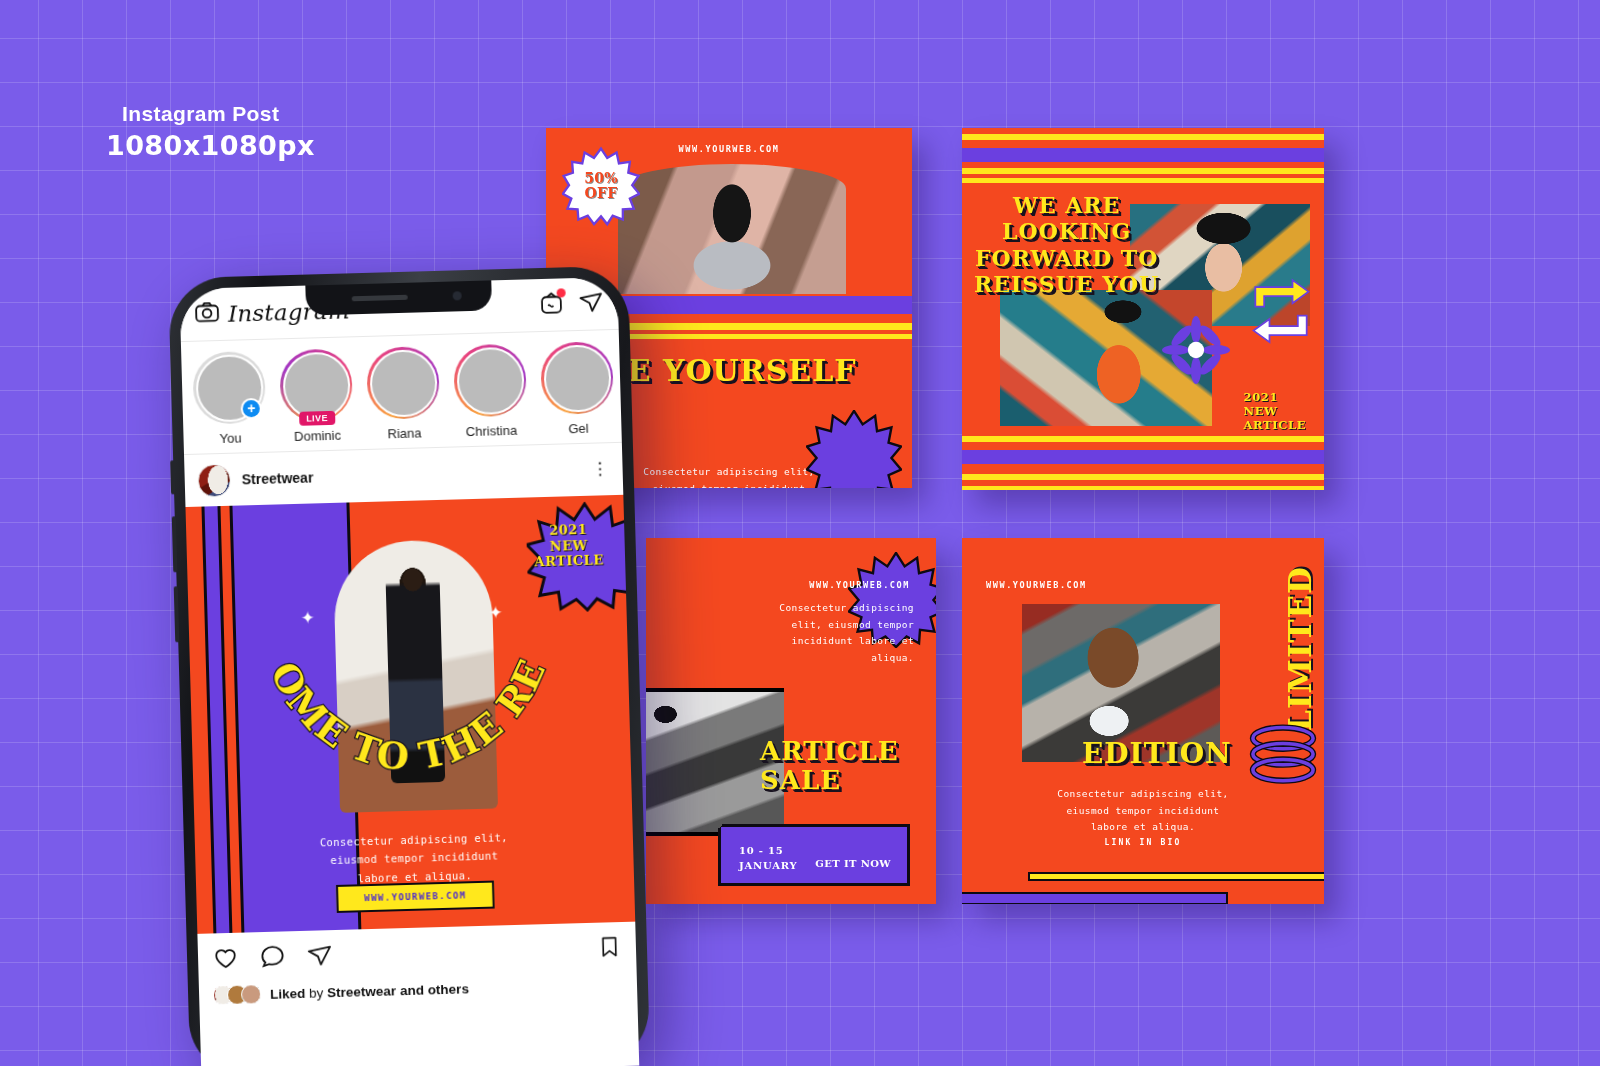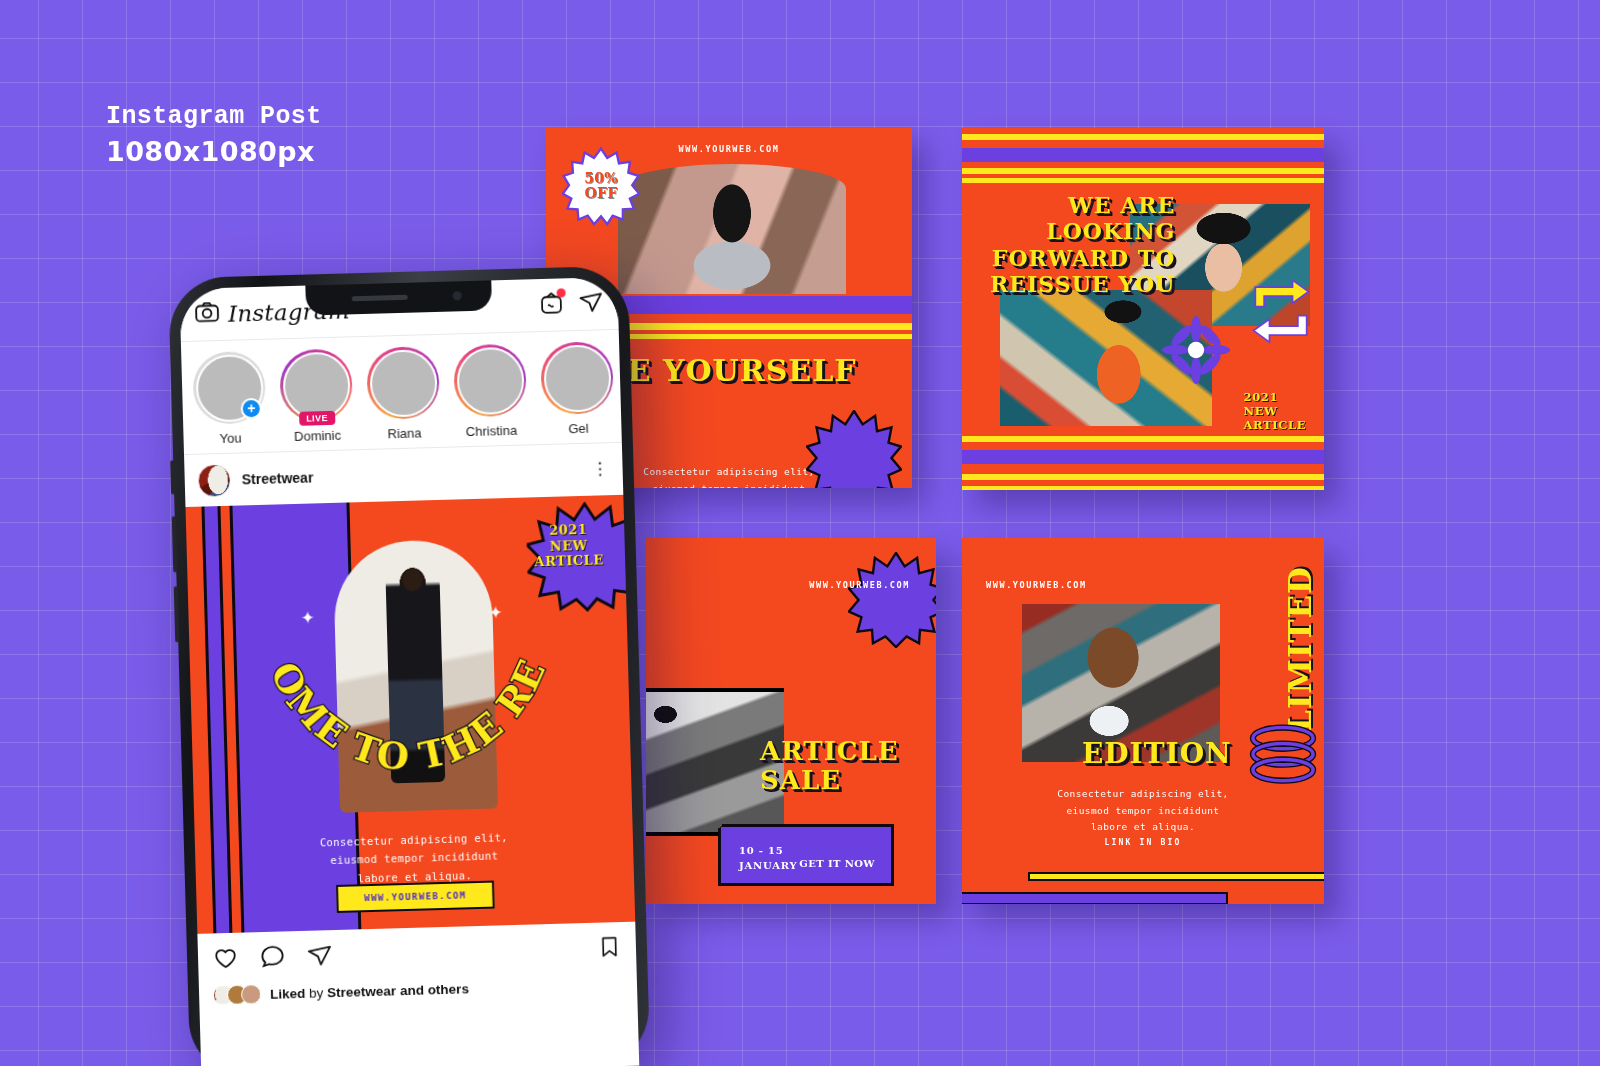--- a/index.html
+++ b/index.html
@@ -13,21 +13,21 @@
     background-image:
       linear-gradient(to right, rgba(255,255,255,0.16) 1px, transparent 1px),
       linear-gradient(to bottom, rgba(255,255,255,0.16) 1px, transparent 1px);
     background-size: 44px 44px;
     background-position: -6px -6px;
     position: relative;
   }
 
   
   #title-block { position:absolute; left:106px; top:100px; color:#fff; }
-  #title-block .l1 { font-size:25px; font-weight:900; letter-spacing:.4px; line-height:1.35; font-family:Liberation Mono, monospace; }
+  #title-block .l1 { font-size:21px; font-weight:900; letter-spacing:.4px; line-height:1.35; font-family:Liberation Sans, sans-serif;margin-left:16px; }
   #title-block .l2 { font-size:27px; font-weight:900; letter-spacing:.4px; line-height:1.35; font-family:"DejaVu Sans", sans-serif; }
 
   
   .card {
     position:absolute;
     background:#f4481f;
     overflow:hidden;
     box-shadow: 14px 16px 26px rgba(30,10,80,.33);
   }
 
@@ -91,21 +91,21 @@
     filter:saturate(1.1);
   }
   #card-forward .pic-b {
     position:absolute; left:38px; top:162px; width:212px; height:136px;
     background:
       radial-gradient(ellipse 26px 16px at 58% 16%, #121212 0 70%, transparent 72%),
       radial-gradient(ellipse 30px 40px at 56% 62%, #e4642c 0 72%, transparent 74%),
       linear-gradient(38deg,#1f5d6b 0 12%,#d0503a 14% 22%,#cfc6b2 24% 36%,#2b7b88 38% 52%,#e0a93f 54% 64%,#27606e 66% 80%,#bb4831 82% 100%);
     filter:saturate(1.1);
   }
-  #card-forward .head { position:absolute; left:12px; top:66px; font-size:22px; text-align:right;margin-left:16px; }
+  #card-forward .head { position:absolute; left:12px; top:66px; font-size:22px; text-align:center; }
   #card-forward .head div { margin-bottom:4px; }
   #card-forward .flower { position:absolute; left:200px; top:188px; width:68px; height:68px; }
   #card-forward .arrows { position:absolute; right:12px; top:148px; width:62px; height:72px; }
   #card-forward .newart {
     position:absolute; right:18px; bottom:58px; text-align:left;
     font-family:"DejaVu Serif", serif; font-weight:900; color:#ffe81c;
     font-size:11.5px; line-height:1.22; letter-spacing:.6px;
     text-shadow:1px 1px 0 #18121f;
   }
 
@@ -118,21 +118,21 @@
     position:absolute; left:-14px; top:150px; width:152px; height:148px;
     background:
       radial-gradient(ellipse 16px 12px at 22% 16%, #1b1b1b 0 70%, transparent 72%),
       linear-gradient(160deg,#d9d9d6 0 26%,#7d7a76 28% 44%,#40413f 46% 62%,#9a9792 64% 80%,#5e5b57 82% 100%);
     filter:grayscale(1) contrast(1.12);
     border-top:4px solid #0d0a12; border-bottom:4px solid #0d0a12;
   }
   #card-sale .head { position:absolute; left:114px; top:200px; font-size:26px; text-align:left; line-height:1.0;}
   #card-sale .head div { margin-bottom:3px; }
   #card-sale .ticket {
-    position:absolute; left:72px; bottom:18px; width:176px; height:62px;
+    position:absolute; left:72px; bottom:18px; width:192px; height:62px;
     background:#6b3fe0; border:3px solid #0d0a12;
     -webkit-mask-image:radial-gradient(circle 4px at 0 0, transparent 99%, #000 100%);
   }
   #card-sale .ticket .d1 {
     position:absolute; left:18px; top:16px;
     font-family:"DejaVu Serif", serif; font-weight:900; color:#fff;
     font-size:10px; line-height:1.5; letter-spacing:.8px;
   }
   #card-sale .ticket .cta {
     position:absolute; right:16px; bottom:14px;
@@ -372,20 +372,24 @@
   <div class="st" style="bottom:0px;height:4px;background:#ffe81c;"></div>
 </div>
 
 <div class="card" id="card-sale">
   <div class="burst-p">
     <svg viewBox="0 0 100 100" width="96" height="96">
       <polygon points="50,1 59,15 72,6 74,22 89,18 86,34 99,38 89,50 99,62 86,68 90,83 75,81 74,95 61,88 50,99 39,88 26,95 25,81 10,83 14,68 1,62 11,50 1,38 14,34 11,18 26,22 28,6 41,15" fill="#6b3fe0" stroke="#0d0a12" stroke-width="2.5"></polygon>
     </svg>
   </div>
   <div class="web tinyweb">WWW.YOURWEB.COM</div>
+  <div class="desc bodytxt" style="white-space:pre-line; text-align:right;">Consectetur adipiscing
+elit, eiusmod tempor
+incididunt labore et
+aliqua.</div>
 
   <div class="photo"></div>
 
   <div class="head yellowhead">
     <div>ARTICLE</div>
     <div>SALE</div>
   </div>
 
   <div class="ticket">
     <div class="d1">

